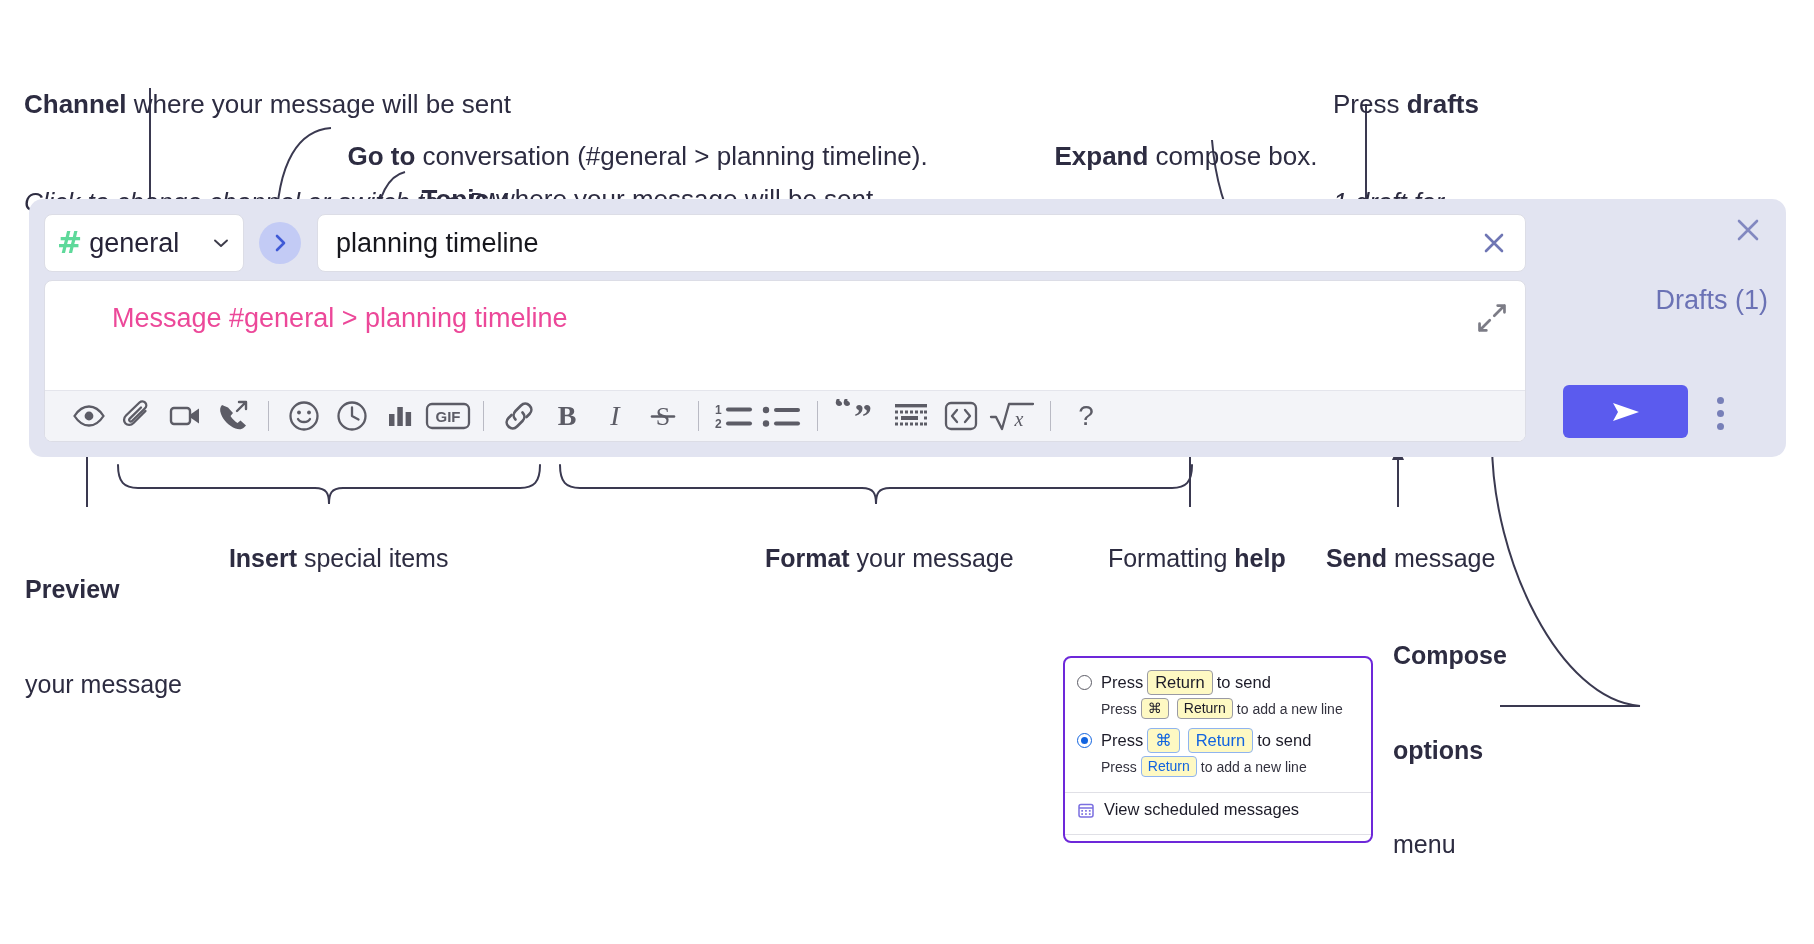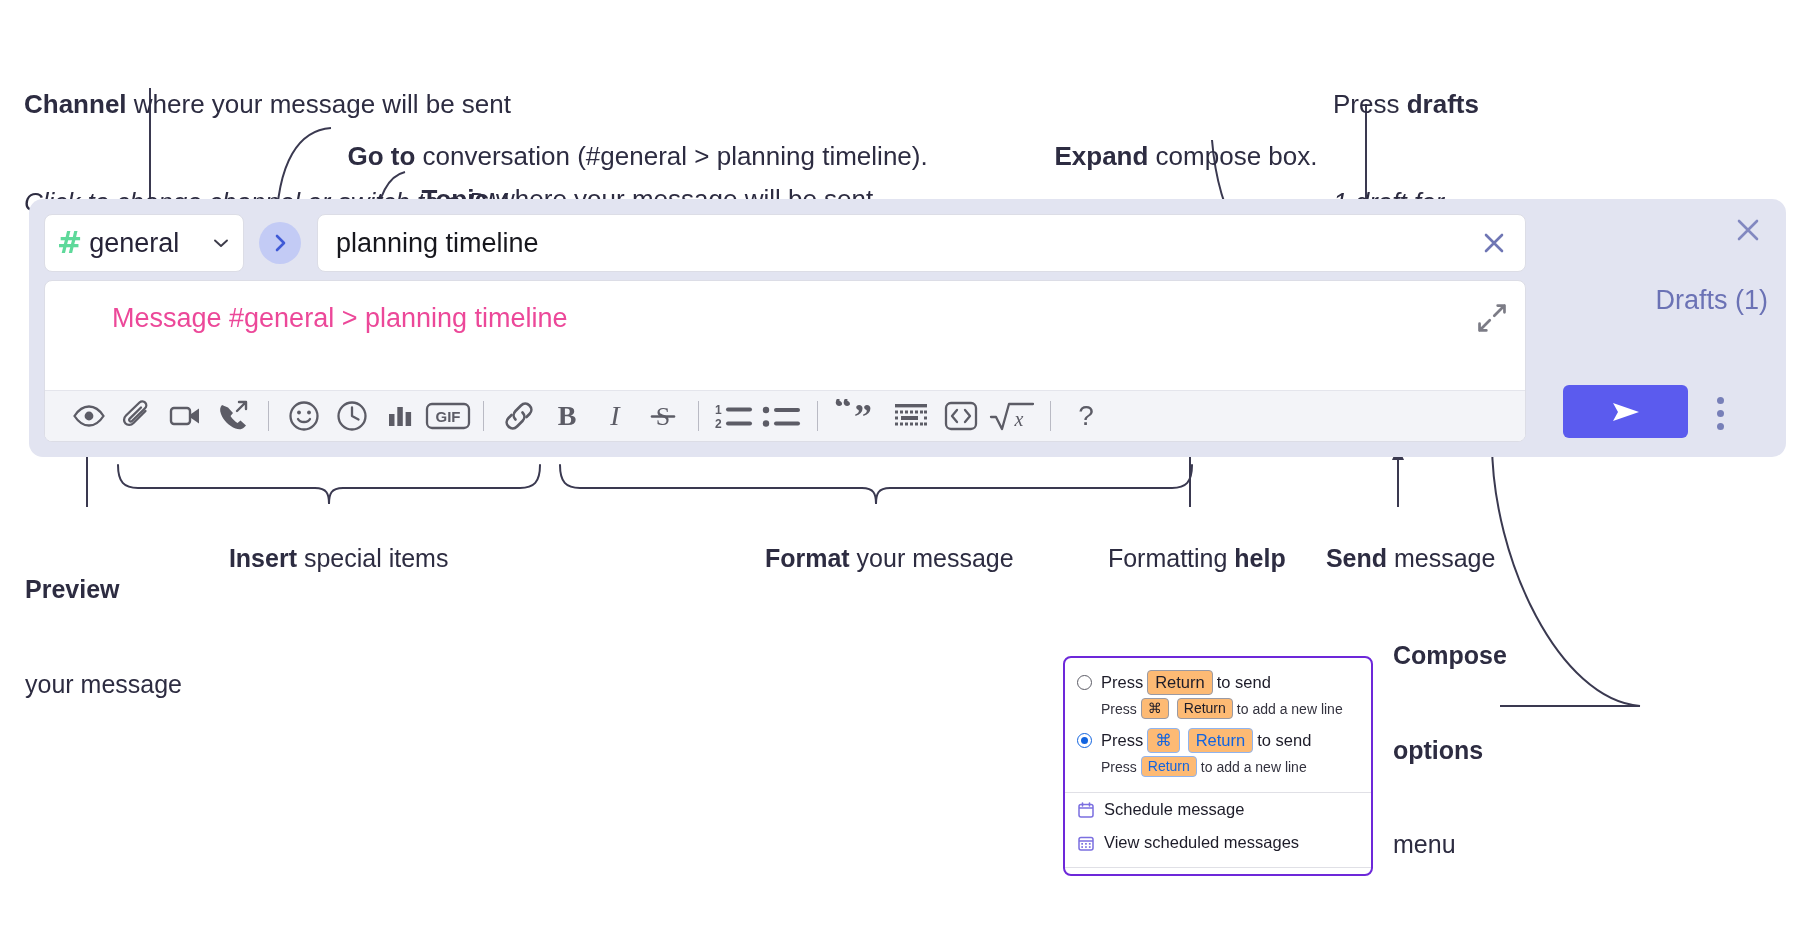--- a/index.html
+++ b/index.html
@@ -182,21 +182,21 @@
   .sub-row {
     display: flex; align-items: center;
     padding: 3px 12px 7px 36px;
     font-size: 14px; color: #33323e;
   }
   .key {
     display: inline-flex; align-items: center; justify-content: center;
     border: 1px solid #9a9aa4; border-radius: 4px;
     padding: 0 6px; min-height: 19px;
     margin: 0 4px; font-size: 14px; color: #1d1c29;
-    background: #fdba74; line-height: 1.25;
+    background: #fef9c3; line-height: 1.25;
   }
   .key.big { font-size: 16.5px; min-height: 23px; padding: 0 7px; }
   .key.blue { border-color: #8fb4ef; color: #1264e0; }
   .menu-div { height: 1px; background: #e0e0e6; margin: 8px 0 0 0; }
   .menu-item {
     display: flex; align-items: center;
     padding: 7px 12px; font-size: 16.5px; color: #1d1c29;
     cursor: pointer;
   }
   .menu-item .mi-icon {
@@ -547,30 +547,20 @@
     <span class="txt">to send</span>
   </div>
   <div class="sub-row">
     <span>Press</span>
     <span class="key blue">Return</span>
     <span>to add a new line</span>
   </div>
 
   <div class="menu-div"></div>
 
-  <div class="menu-item">
-    <span class="mi-icon">
-      <svg width="18" height="18" viewBox="0 0 18 18">
-        <rect x="2" y="3.5" width="14" height="12.5" rx="2" fill="none" stroke="#7b6fe0" stroke-width="1.5"></rect>
-        <path d="M2 7 L16 7" stroke="#7b6fe0" stroke-width="1.5"></path>
-        <path d="M5.5 2 L5.5 5 M12.5 2 L12.5 5" stroke="#7b6fe0" stroke-width="1.6" stroke-linecap="round"></path>
-      </svg>
-    </span>
-    <span>Schedule message</span>
-  </div>
 
   <div class="menu-item">
     <span class="mi-icon">
       <svg width="18" height="18" viewBox="0 0 18 18">
         <rect x="2" y="3.5" width="14" height="12.5" rx="2" fill="none" stroke="#7b6fe0" stroke-width="1.5"></rect>
         <path d="M2 7 L16 7" stroke="#7b6fe0" stroke-width="1.5"></path>
         <g fill="#7b6fe0">
           <rect x="4.3" y="9" width="1.7" height="1.7"></rect>
             <rect x="8.1" y="9" width="1.7" height="1.7"></rect>
             <rect x="11.9" y="9" width="1.7" height="1.7"></rect>

